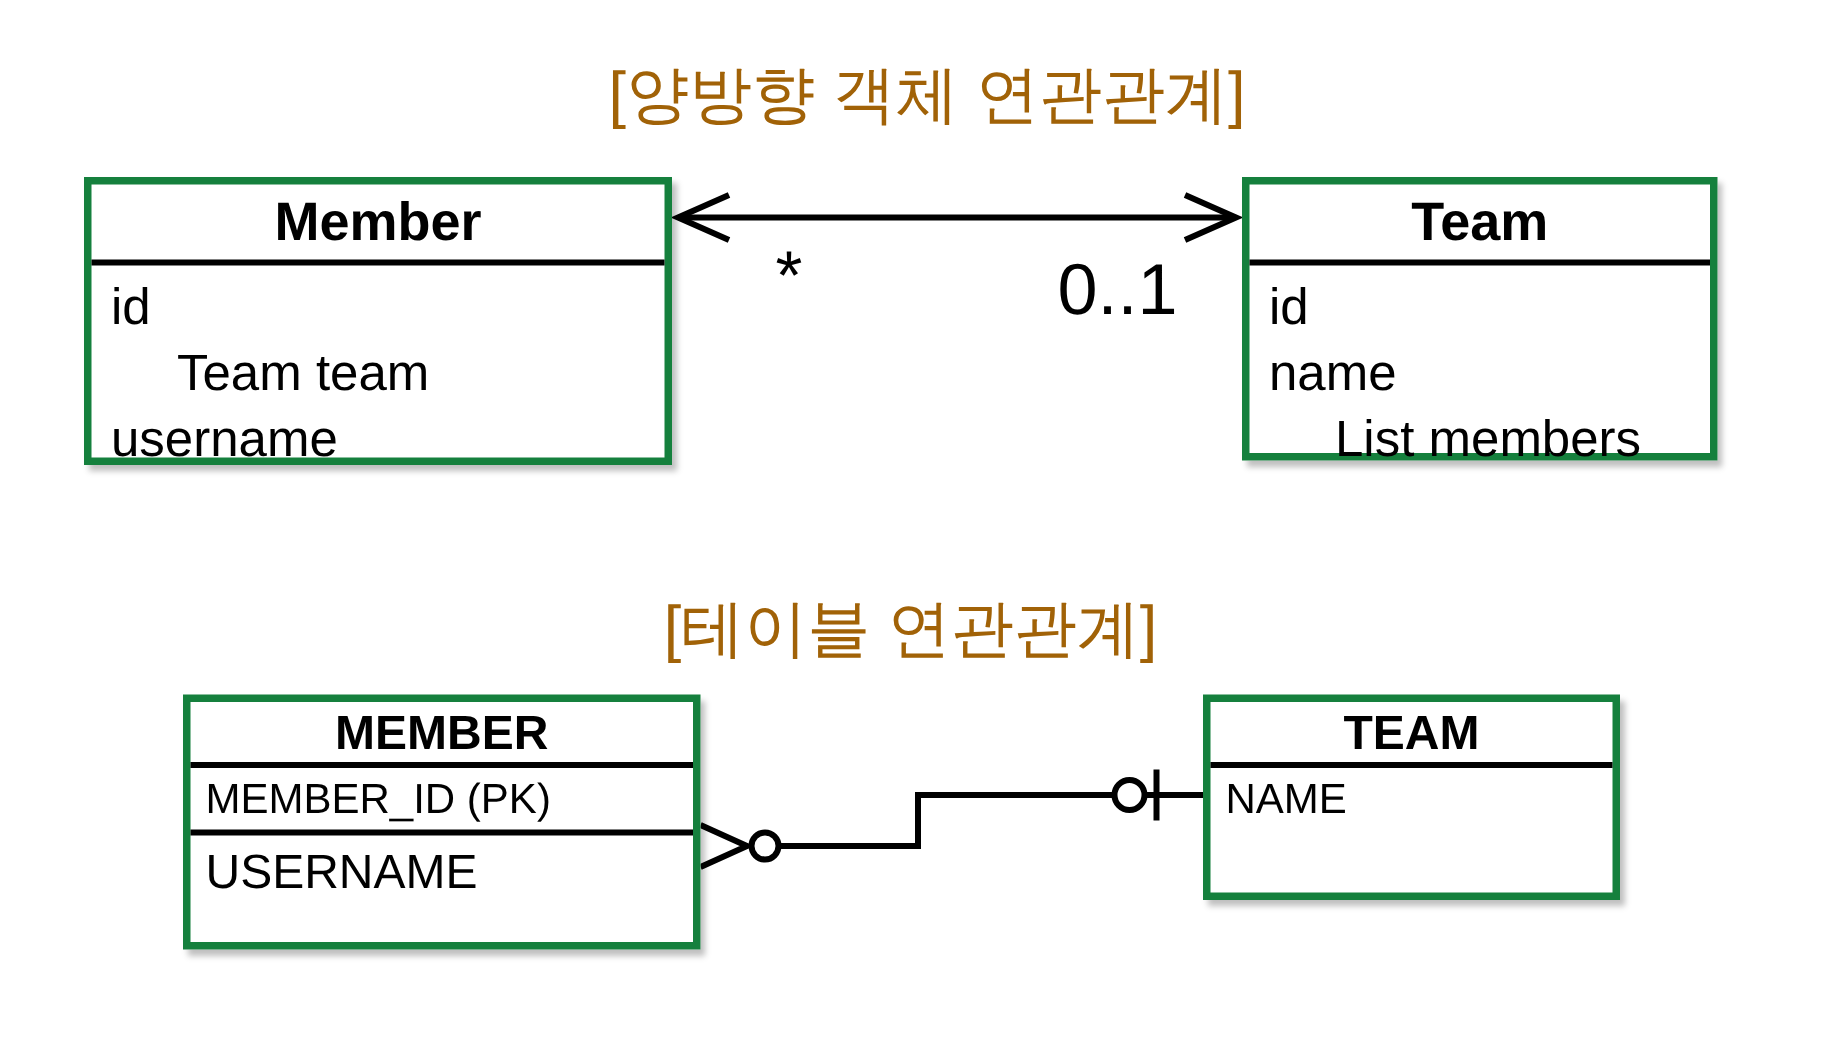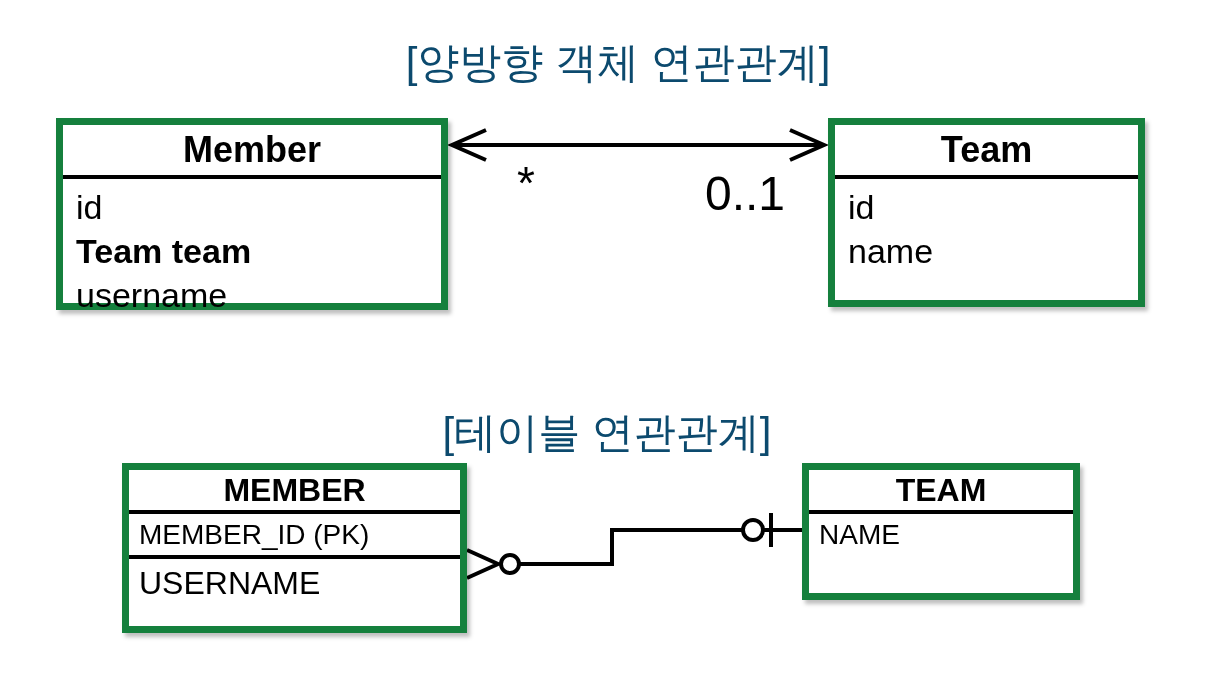--- a/index.html
+++ b/index.html
@@ -11,43 +11,43 @@
     font-family: "Liberation Sans", "DejaVu Sans", sans-serif;
     color: #000;
     overflow: hidden;
   }
   .title {
     position: absolute;
     font-size: 42px;
     line-height: 54px;
     white-space: nowrap;
     transform: translateX(-50%);
-    color: #0c4a6e;
+    color: #a16207;
   }
   .t1 { left: 618px; top: 36px; }
-  .t2 { left: 607px; top: 392px; margin-top: 14px; }
+  .t2 { left: 607px; top: 392px; }
 
   .uml-box, .erd-box {
     position: absolute;
     background: #fff;
-    border: 7px solid #15803d;
+    border: 5px solid #15803d;
     box-sizing: border-box;
     box-shadow: 3px 4px 4px rgba(0,0,0,0.25);
   }
   .member-class { left: 56px;  top: 118px; width: 392px; height: 192px; }
   .team-class   { left: 828px; top: 118px; width: 317px; height: 189px; }
 
   .uml-header {
     height: 50px;
     border-bottom: 4px solid #000;
     display: flex; align-items: center; justify-content: center;
     font-weight: 700; font-size: 36px;
   }
   .uml-body { padding: 6px 4px 0 13px; font-size: 34px; line-height: 44px; }
-  .bold { font-weight: 700; }
+  .bold { font-weight: 400; margin-left: 44px; }
 
   .mult { position: absolute; color: #000; }
   .mult-many { left: 517px; top: 156px; font-size: 46px; }
   .mult-01   { left: 705px; top: 166px; font-size: 48px; }
 
   .member-table { left: 122px; top: 463px; width: 345px; height: 170px; }
   .team-table   { left: 802px; top: 463px; width: 278px; height: 137px; }
 
   .erd-header {
     height: 40px;
@@ -100,20 +100,21 @@
       <div class="bold">Team team</div>
       <div>username</div>
     </div>
   </div>
 
   <div class="uml-box team-class">
     <div class="uml-header">Team</div>
     <div class="uml-body">
       <div>id</div>
       <div>name</div>
+      <div class="bold">List members</div>
     </div>
   </div>
 
   <div class="mult mult-many">*</div>
   <div class="mult mult-01">0..1</div>
 
   <div class="erd-box member-table">
     <div class="erd-header">MEMBER</div>
     <div class="erd-row">MEMBER_ID (PK)</div>
     <div class="erd-compartment">

